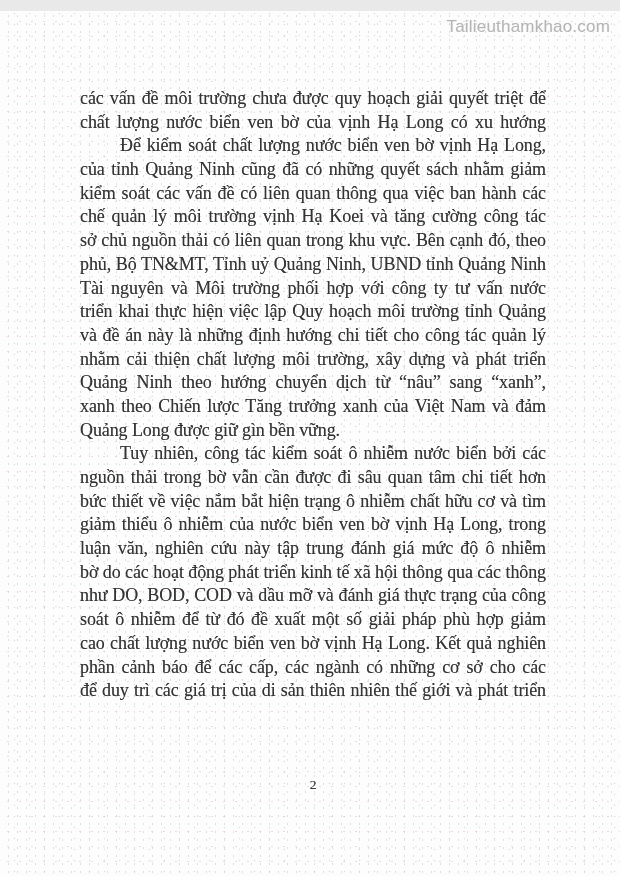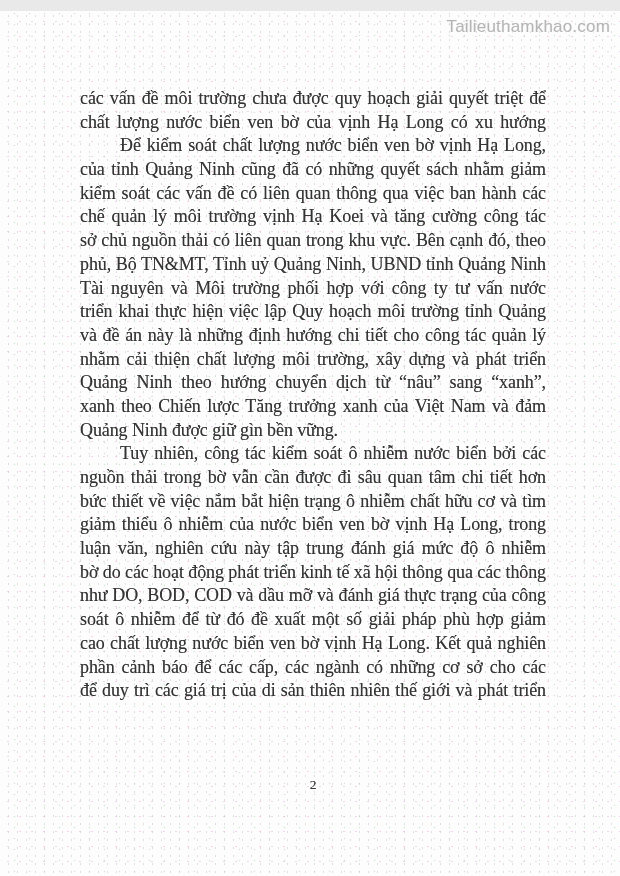--- a/index.html
+++ b/index.html
@@ -79,21 +79,21 @@
     <div class="ln">kiểm soát các vấn đề có liên quan thông qua việc ban hành các quy định như Quy</div>
     <div class="ln">chế quản lý môi trường vịnh Hạ Koei và tăng cường công tác thanh kiểm tra các cơ</div>
     <div class="ln">sở chủ nguồn thải có liên quan trong khu vực. Bên cạnh đó, theo chỉ đạo của Chính</div>
     <div class="ln">phủ, Bộ TN&amp;MT, Tỉnh uỷ Quảng Ninh, UBND tỉnh Quảng Ninh đã giao cho Sở</div>
     <div class="ln">Tài nguyên và Môi trường phối hợp với công ty tư vấn nước ngoài là Nippon Koei</div>
     <div class="ln">triển khai thực hiện việc lập Quy hoạch môi trường tỉnh Quảng Ninh đến năm 2020,</div>
     <div class="ln">và đề án này là những định hướng chi tiết cho công tác quản lý môi trường của nhiên</div>
     <div class="ln">nhằm cải thiện chất lượng môi trường, xây dựng và phát triển kinh tế xã hội tỉnh</div>
     <div class="ln">Quảng Ninh theo hướng chuyển dịch từ “nâu” sang “xanh”, hướng tới nền kinh tế</div>
     <div class="ln">xanh theo Chiến lược Tăng trưởng xanh của Việt Nam và đảm bảo môi trường tỉnh</div>
-    <div class="ln end">Quảng Ninh được giữ gìn bền vững.</div>
+    <div class="ln end">Quảng Long được giữ gìn bền vững.</div>
     <div class="ln ind">Tuy nhiên, công tác kiểm soát ô nhiễm nước biển bởi các chất hữu cơ từ các</div>
     <div class="ln">nguồn thải trong bờ vẫn cần được đi sâu quan tâm chi tiết hơn nữa. Trước nhu cầu</div>
     <div class="ln">bức thiết về việc nắm bắt hiện trạng ô nhiễm chất hữu cơ và tìm ra các biện pháp</div>
     <div class="ln">giảm thiểu ô nhiễm của nước biển ven bờ vịnh Hạ Long, trong khuôn khổ của đề tài</div>
     <div class="ln">luận văn, nghiên cứu này tập trung đánh giá mức độ ô nhiễm nước biển khu vực ven</div>
     <div class="ln">bờ do các hoạt động phát triển kinh tế xã hội thông qua các thông số môi trường</div>
     <div class="ln">như DO, BOD, COD và dầu mỡ và đánh giá thực trạng của công tác quản lý, kiểm</div>
     <div class="ln">soát ô nhiễm để từ đó đề xuất một số giải pháp phù hợp giảm thiểu ô nhiễm, nâng</div>
     <div class="ln">cao chất lượng nước biển ven bờ vịnh Hạ Long. Kết quả nghiên cứu cũng sẽ góp</div>
     <div class="ln">phần cảnh báo để các cấp, các ngành có những cơ sở cho các quyết sách đúng đắn</div>

